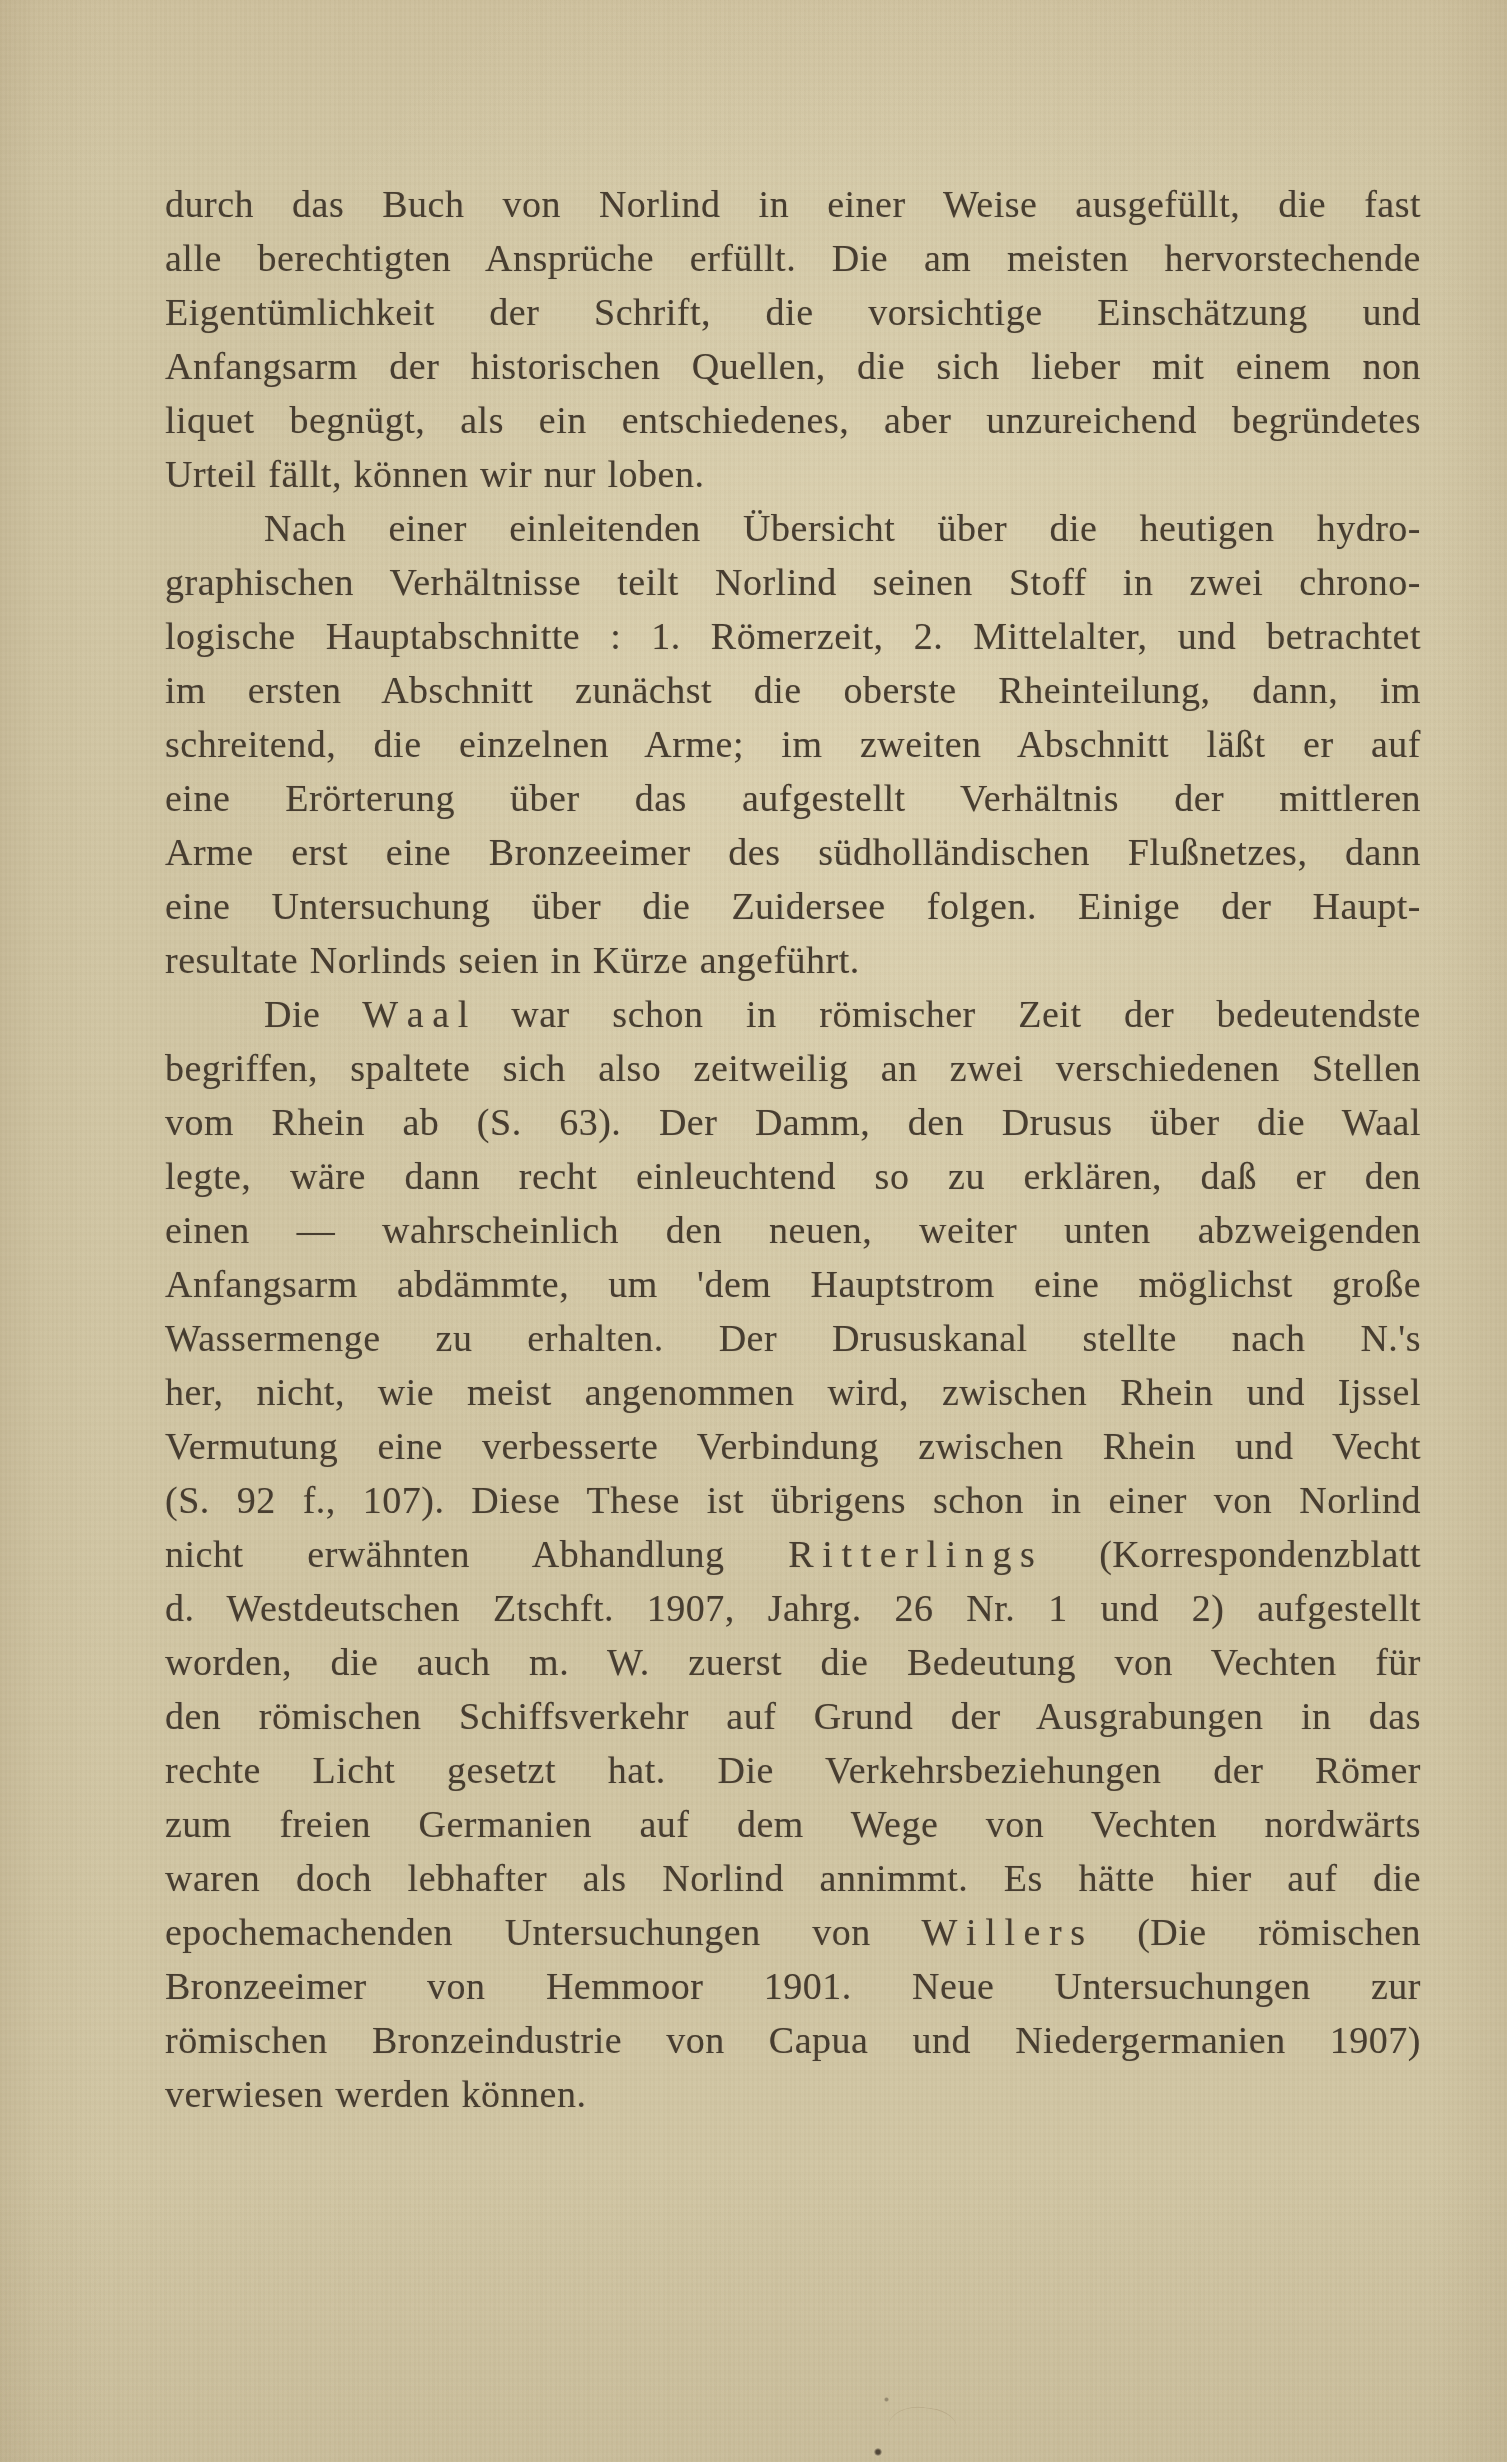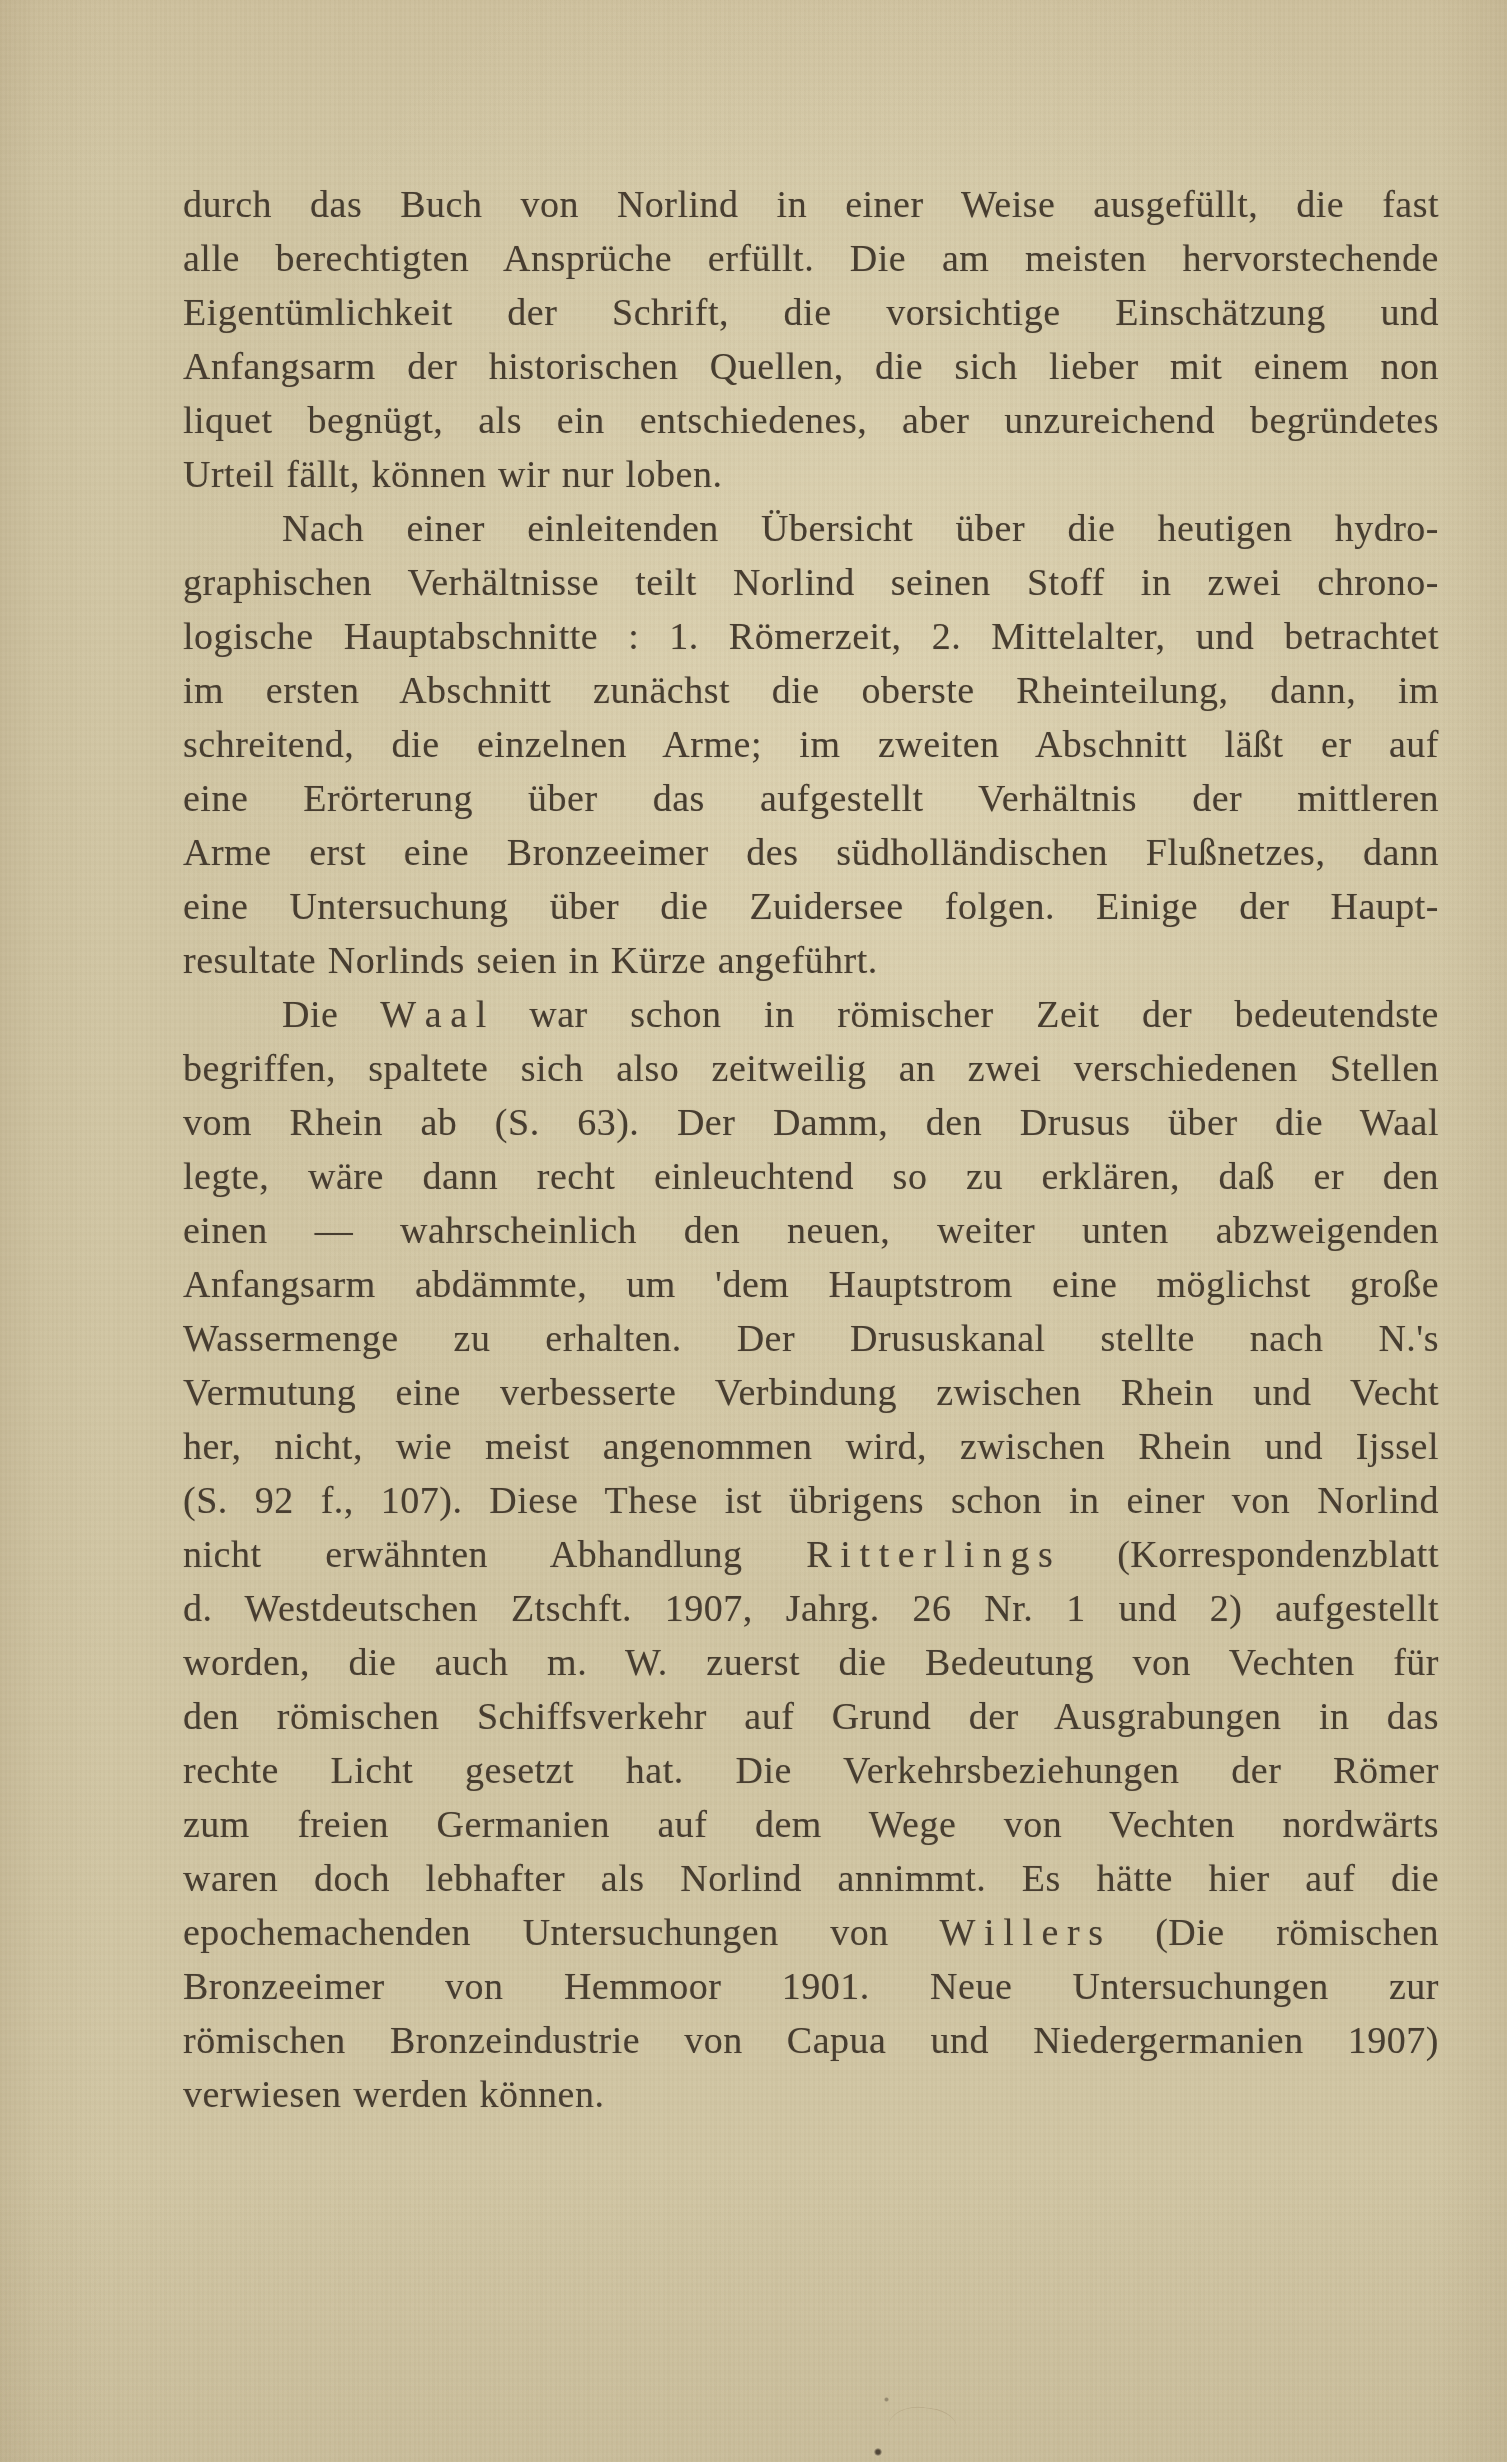--- a/index.html
+++ b/index.html
@@ -36,21 +36,21 @@
     color:var(--ink);
     text-shadow:0 0 1px rgba(74,64,51,0.35);
   }
   .running-header{
     position:absolute;left:0;top:0;width:100%;text-align:center;
     font-size:38px;line-height:50px;letter-spacing:1.6px;
     color:var(--ink);
     text-shadow:0 0 1px rgba(74,64,51,0.35);
   }
   .textblock{
-    position:absolute;left:183px;top:177px;width:1256px;
+    position:absolute;left:165px;top:177px;width:1256px;
     color:var(--ink);
     font-size:38px;
     letter-spacing:0.5px;
     word-spacing:1.6px;
     text-shadow:0 0 1px rgba(74,64,51,0.33);
   }
   .line{
     height:54px;line-height:54px;white-space:nowrap;
     text-align:justify;text-align-last:justify;
   }
@@ -90,22 +90,22 @@
       <div class="line">Arme erst eine Bronzeeimer des südholländischen Flußnetzes, dann</div>
       <div class="line">eine Untersuchung über die Zuidersee folgen. Einige der Haupt-</div>
       <div class="line last">resultate Norlinds seien in Kürze angeführt.</div>
       <div class="line indent">Die W a a l war schon in römischer Zeit der bedeutendste</div>
       <div class="line">begriffen, spaltete sich also zeitweilig an zwei verschiedenen Stellen</div>
       <div class="line">vom Rhein ab (S. 63). Der Damm, den Drusus über die Waal</div>
       <div class="line">legte, wäre dann recht einleuchtend so zu erklären, daß er den</div>
       <div class="line">einen — wahrscheinlich den neuen, weiter unten abzweigenden</div>
       <div class="line">Anfangsarm abdämmte, um 'dem Hauptstrom eine möglichst große</div>
       <div class="line">Wassermenge zu erhalten. Der Drususkanal stellte nach N.'s</div>
+      <div class="line">her, nicht, wie meist angenommen wird, zwischen Rhein und Ijssel</div>
       <div class="line">Vermutung eine verbesserte Verbindung zwischen Rhein und Vecht</div>
-      <div class="line">her, nicht, wie meist angenommen wird, zwischen Rhein und Ijssel</div>
       <div class="line">(S. 92 f., 107). Diese These ist übrigens schon in einer von Norlind</div>
       <div class="line">nicht erwähnten Abhandlung R i t t e r l i n g s (Korrespondenzblatt</div>
       <div class="line">d. Westdeutschen Ztschft. 1907, Jahrg. 26 Nr. 1 und 2) aufgestellt</div>
       <div class="line">worden, die auch m. W. zuerst die Bedeutung von Vechten für</div>
       <div class="line">den römischen Schiffsverkehr auf Grund der Ausgrabungen in das</div>
       <div class="line">rechte Licht gesetzt hat. Die Verkehrsbeziehungen der Römer</div>
       <div class="line">zum freien Germanien auf dem Wege von Vechten nordwärts</div>
       <div class="line">waren doch lebhafter als Norlind annimmt. Es hätte hier auf die</div>
       <div class="line">epochemachenden Untersuchungen von W i l l e r s (Die römischen</div>
       <div class="line">Bronzeeimer von Hemmoor 1901. Neue Untersuchungen zur</div>

